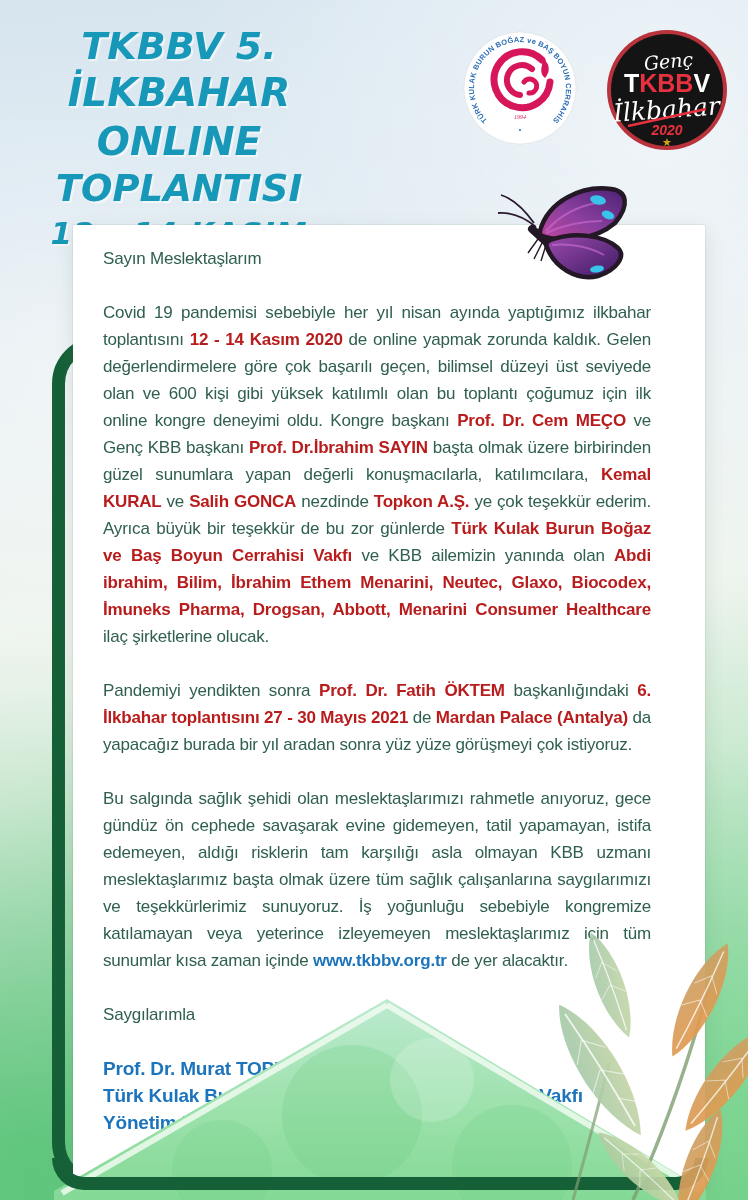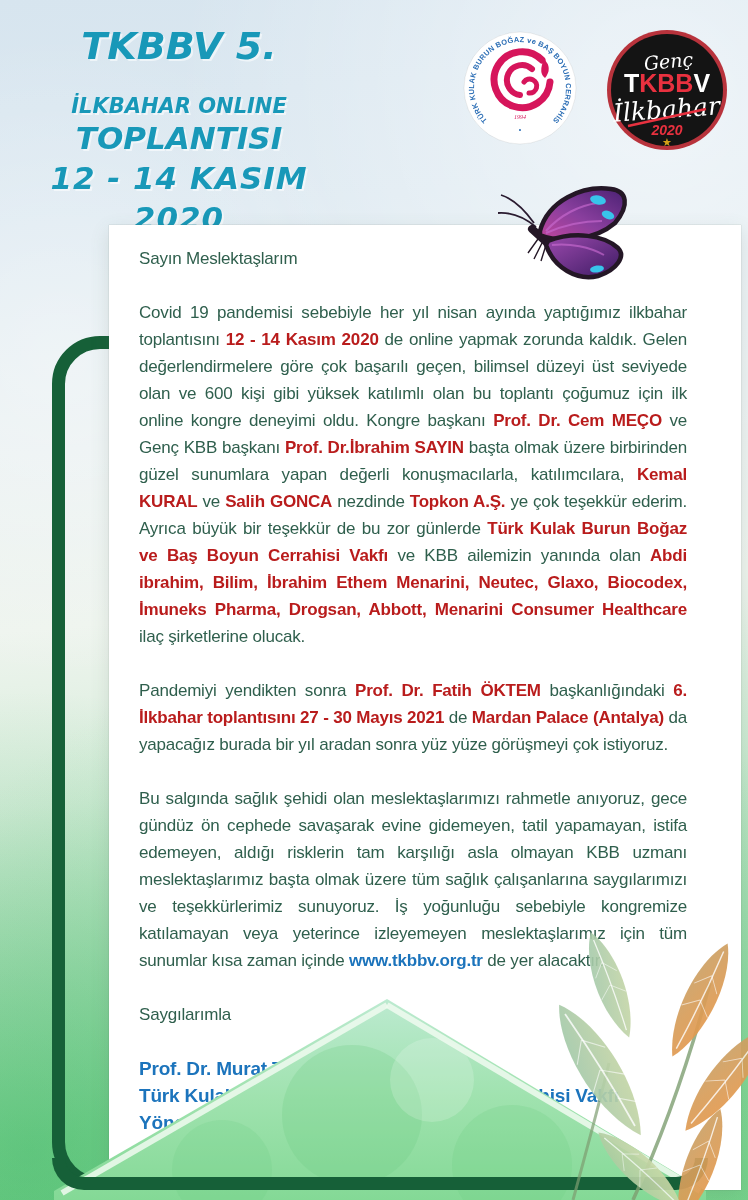--- a/index.html
+++ b/index.html
@@ -12,32 +12,32 @@
     radial-gradient(circle at 88% 9%,rgba(255,255,255,.55),transparent 38%),
     radial-gradient(circle at 8% 30%,rgba(255,255,255,.4),transparent 30%),
     radial-gradient(circle at 4% 96%,rgba(35,165,85,.35),transparent 34%),
     radial-gradient(circle at 52% 100%,rgba(110,210,135,.4),transparent 45%),
     radial-gradient(circle at 98% 80%,rgba(120,210,150,.3),transparent 30%);}
   
   .title-block{position:absolute;left:16px;top:24px;width:326px;z-index:2;text-align:center;
     color:#1898b8;font-family:"DejaVu Sans",sans-serif;font-weight:bold;font-style:italic;
     text-shadow:2px 2px 0 rgba(255,255,255,.55);}
   .t1{font-size:38px;line-height:1.18;}
-  .t2{font-size:21px;line-height:1.25;margin-top:24px;}
-  .t3{font-size:31px;line-height:1.25;}
+  .t2{font-size:39px;line-height:1.25;}
+  .t3{font-size:37px;line-height:1.25;}
   .t4{font-size:31px;line-height:1.3;letter-spacing:1px;}
   .logo-tkbbv{position:absolute;left:463px;top:31px;width:114px;height:114px;z-index:2;}
   .badge-genc{position:absolute;left:606px;top:29px;width:122px;height:122px;z-index:2;}
   
   .env-border{position:absolute;left:52px;top:336px;width:653px;height:854px;box-sizing:border-box;
     border:13px solid #166038;border-radius:48px;z-index:1;}
   .paper{position:absolute;left:73px;top:225px;width:632px;height:965px;background:#ffffff;z-index:2;
     box-shadow:0 0 1px rgba(60,80,70,.4),0 6px 18px rgba(80,110,95,.16);
     box-sizing:border-box;padding:20px 54px 0 30px;
-    font-size:17px;line-height:27px;letter-spacing:-0.2px;color:#2f5f4d;margin-left:36px;}
+    font-size:17px;line-height:27px;letter-spacing:-0.2px;color:#2f5f4d;}
   .paper p{margin:0 0 27px;text-align:justify;}
   .salutation{text-align:left;}
   .hl{color:#b91c1c;font-weight:700;}
   .link{color:#1c74bc;font-weight:700;cursor:pointer;}
   .closing{margin:0;}
   .signature div{color:#1c74bc;font-weight:700;font-size:19px;line-height:27px;}
   .flap{position:absolute;left:52px;top:995px;width:654px;height:205px;z-index:3;}
   .env-bottom{position:absolute;left:52px;top:1158px;width:656px;height:32px;box-sizing:border-box;
     border:13px solid #166038;border-top:none;border-radius:0 0 42px 42px;z-index:4;}
   .leaves{position:absolute;right:0;bottom:0;width:235px;height:285px;z-index:5;}

